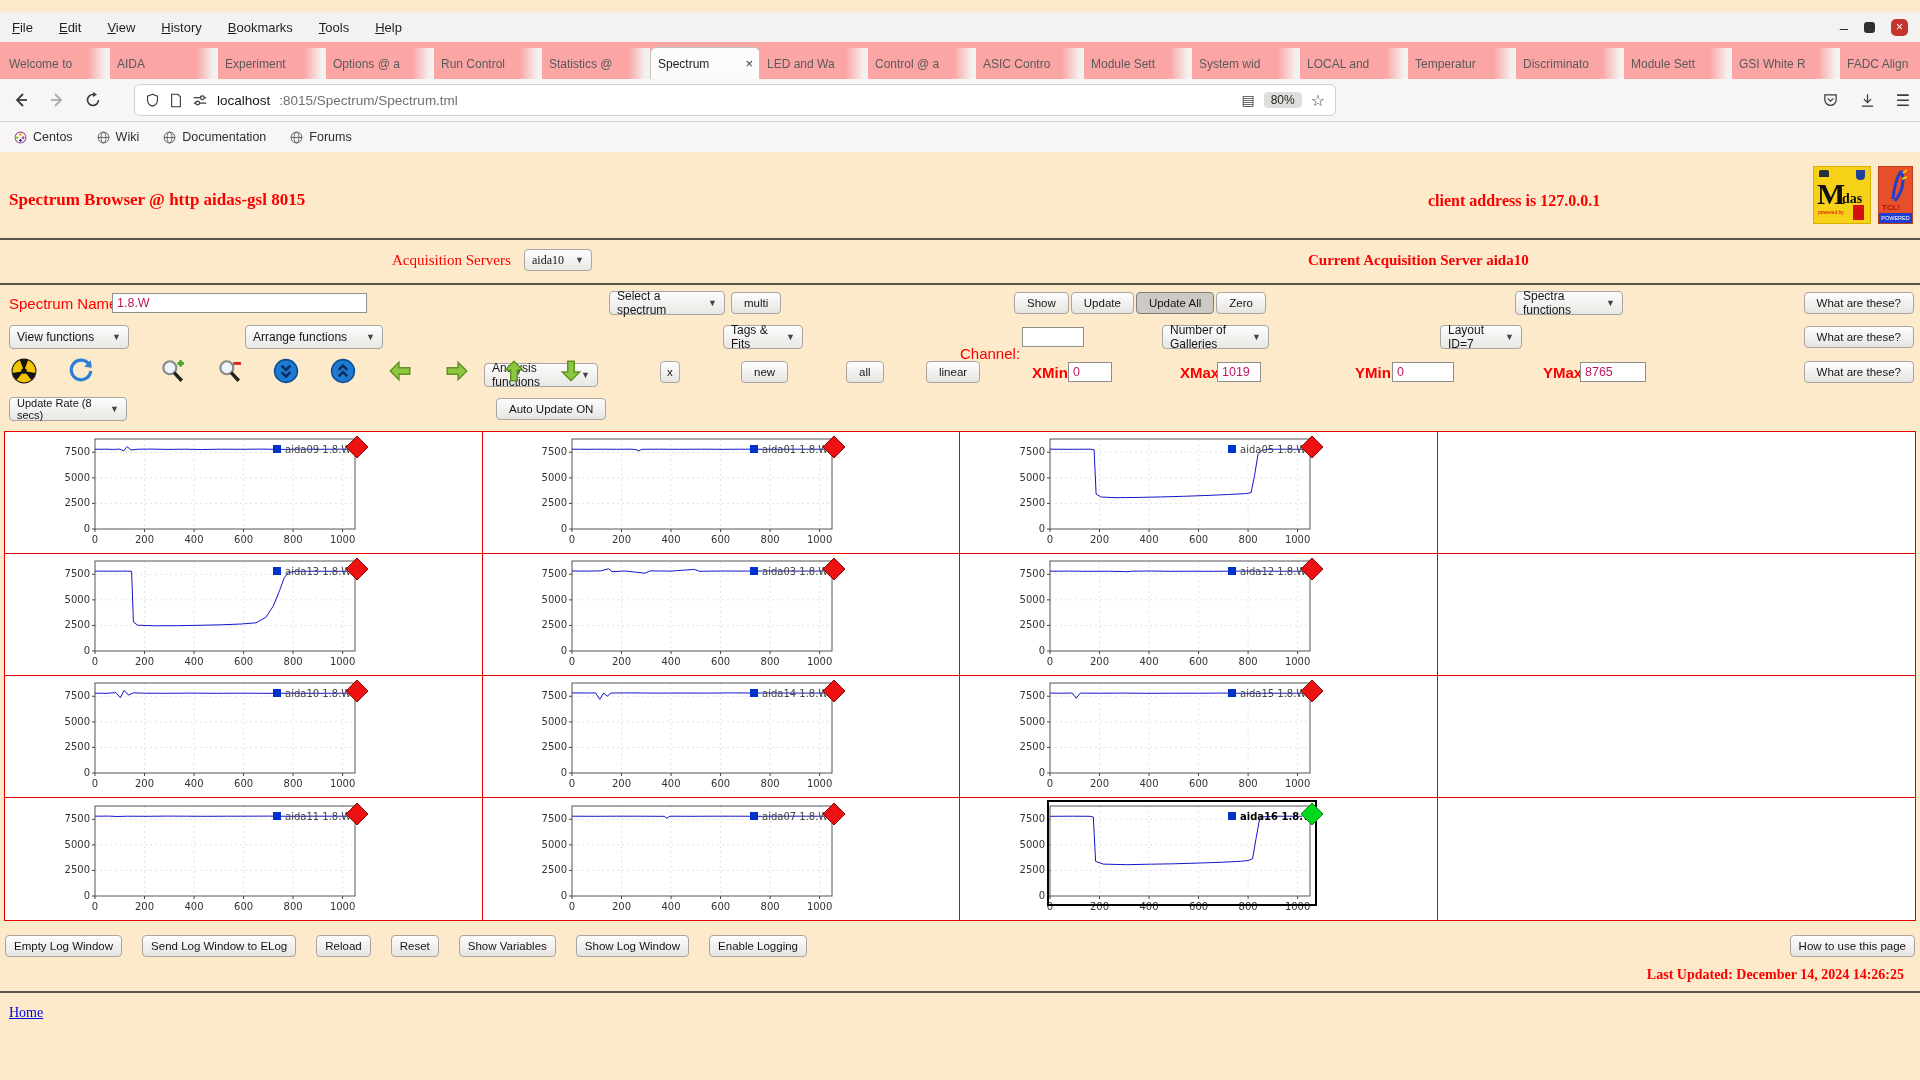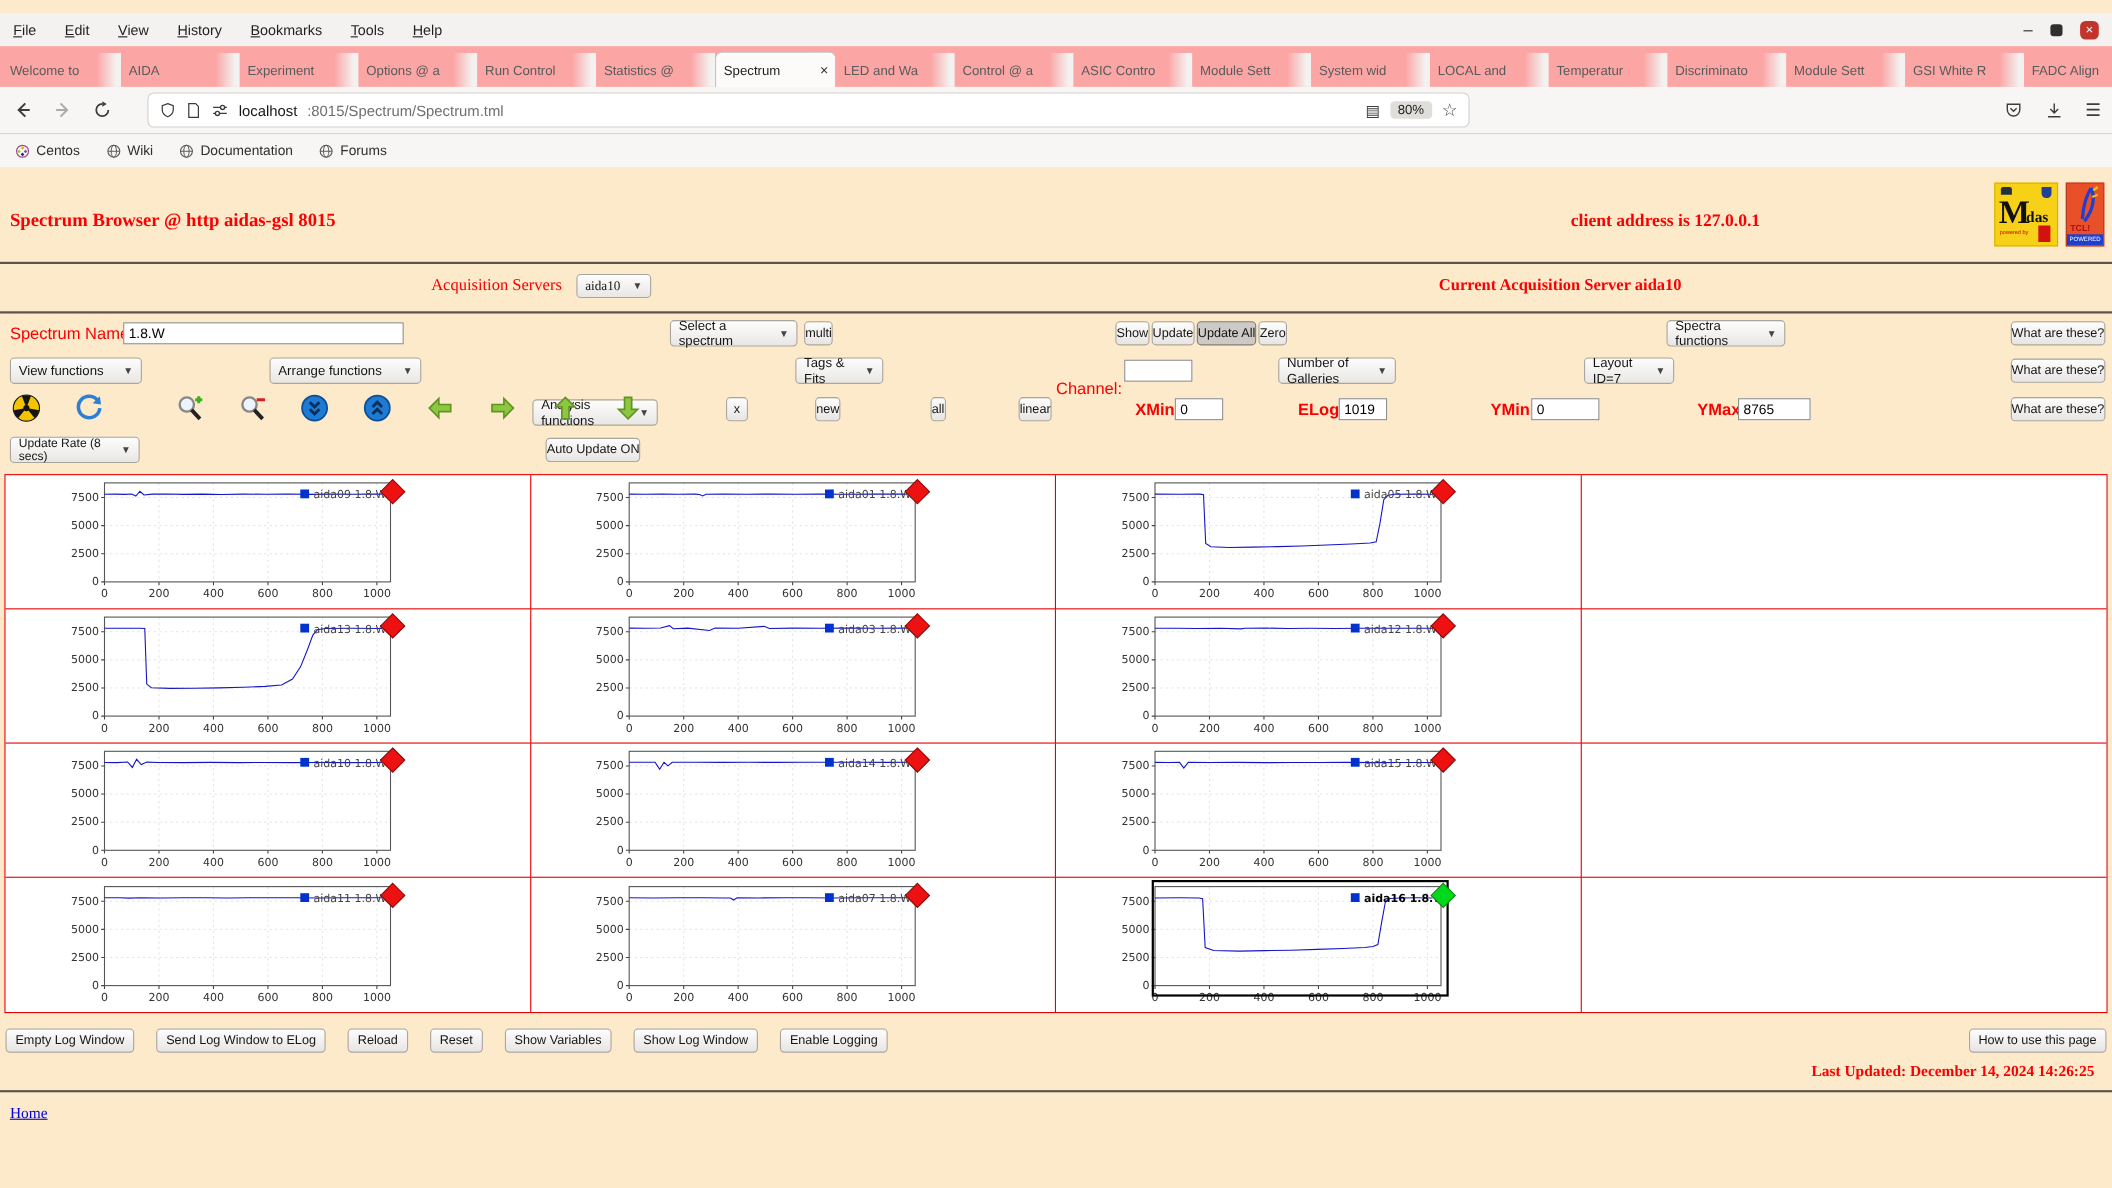--- a/index.html
+++ b/index.html
@@ -47,25 +47,25 @@
   .tcl-strip{position:absolute;left:0;right:0;bottom:0;height:10px;background:#1f3fd0;color:#fff;font-size:5.5px;text-align:center;line-height:10px;font-family:"Liberation Sans",sans-serif;}
   .sep{border:none;border-top:2px solid #5a544c;margin:0;}
   .acqrow{height:43px;position:relative;}
   .redlabel{color:#fb0000;font-size:15px;white-space:nowrap;}
   .acq-label{position:absolute;left:392px;top:12px;}
   .acq-current{position:absolute;left:1308px;top:12px;font-weight:bold;font-size:15px;color:#fb0000;}
   .controls{height:146px;position:relative;font-family:"Liberation Sans",sans-serif;}
   .abs{position:absolute;}
   .sel{position:absolute;height:24px;background:linear-gradient(#fdfdfd,#e9e7e4);border:1px solid #a9a5a0;border-radius:4px;display:flex;align-items:center;padding:0 7px;font-size:12px;color:#151515;box-sizing:border-box;}
   .sel .chev{margin-left:auto;font-size:9px;color:#444;padding-left:7px;}
-  .btn{position:absolute;height:22px;background:linear-gradient(#fdfdfd,#e7e5e2);border:1px solid #a9a5a0;border-radius:4px;padding:0 0;font-size:11.5px;color:#151515;display:flex;align-items:center;box-sizing:border-box;white-space:nowrap;}
+  .btn{position:absolute;height:22px;background:linear-gradient(#fdfdfd,#e7e5e2);border:1px solid #a9a5a0;border-radius:4px;padding:0 12px;font-size:11.5px;color:#151515;display:flex;align-items:center;box-sizing:border-box;white-space:nowrap;}
   .btnrow{position:absolute;display:flex;gap:2px;}
   .btnrow .btn{position:static;}
   .btn.pressed{background:#cdcac6;border-color:#807c76;}
-  .tin{position:absolute;height:20px;border:1px solid #8f8f8f;background:#fff;font-size:12.5px;padding:0 4px;box-sizing:border-box;font-family:"Liberation Sans",sans-serif;color:#000000;}
+  .tin{position:absolute;height:20px;border:1px solid #8f8f8f;background:#fff;font-size:12.5px;padding:0 4px;box-sizing:border-box;font-family:"Liberation Sans",sans-serif;color:#be185d;}
   .iconrow{position:absolute;left:10px;top:72px;display:flex;gap:29px;align-items:center;}
   .ticon{width:28px;height:28px;display:flex;align-items:center;justify-content:center;}
   .ml34{margin-left:34px;}
   
   .grid{display:grid;grid-template-columns:repeat(4,1fr);grid-auto-rows:122px;border:1px solid #e60000;margin:0 4px;background:#fff;}
   .cell{border-right:1px solid #e60000;border-bottom:1px solid #e60000;display:flex;align-items:center;justify-content:center;overflow:hidden;}
   .cell:nth-child(4n){border-right:none;}
   .cell:nth-last-child(-n+4){border-bottom:none;}
   .plotwrap{width:373px;height:119px;}
   svg{font-family:"DejaVu Sans",sans-serif;}
@@ -407,21 +407,21 @@
             <polygon points="9,3 9,13 4,13 12,21 20,13 15,13 15,3" fill="#8dc63f" stroke="#619427" stroke-width="1.4"></polygon>
           </svg>
       </span>
     </span>
     <button class="btn" style="left:660px;top:76px;padding:0 6px;">x</button>
     <button class="btn" style="left:741px;top:76px;">new</button>
     <button class="btn" style="left:846px;top:76px;">all</button>
     <button class="btn" style="left:926px;top:76px;">linear</button>
     <span class="redlabel abs" style="left:1032px;top:79px;font-weight:bold;">XMin</span>
     <input class="tin" style="left: 1068px; top: 77px; width: 44px;" value="0">
-    <span class="redlabel abs" style="left:1180px;top:79px;font-weight:bold;">ELog</span>
+    <span class="redlabel abs" style="left:1180px;top:79px;font-weight:bold;">XMax</span>
     <input class="tin" style="left: 1217px; top: 77px; width: 44px;" value="1019">
     <span class="redlabel abs" style="left:1355px;top:79px;font-weight:bold;">YMin</span>
     <input class="tin" style="left: 1392px; top: 77px; width: 62px;" value="0">
     <span class="redlabel abs" style="left:1543px;top:79px;font-weight:bold;">YMax</span>
     <input class="tin" style="left: 1580px; top: 77px; width: 66px;" value="8765">
     <button class="btn" style="right:6px;top:76px;">What are these?</button>
 
     <span class="sel" style="left:9px;top:112px;width:118px;">
         <span style="font-size:11px;">Update Rate (8 secs)</span>
         <span class="chev">▼</span>

